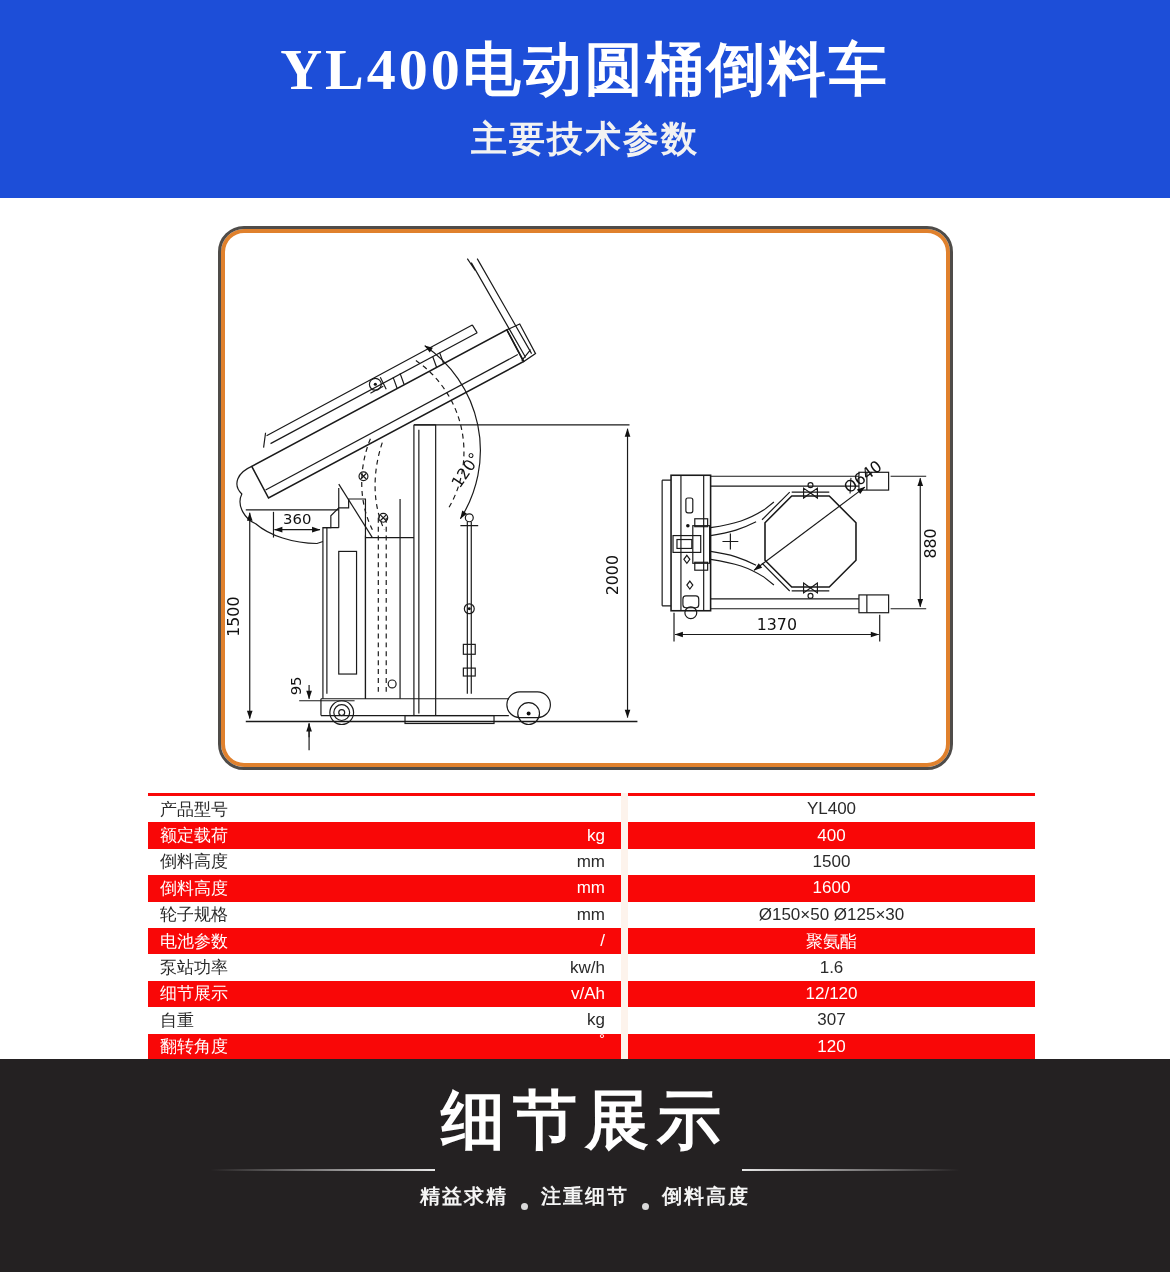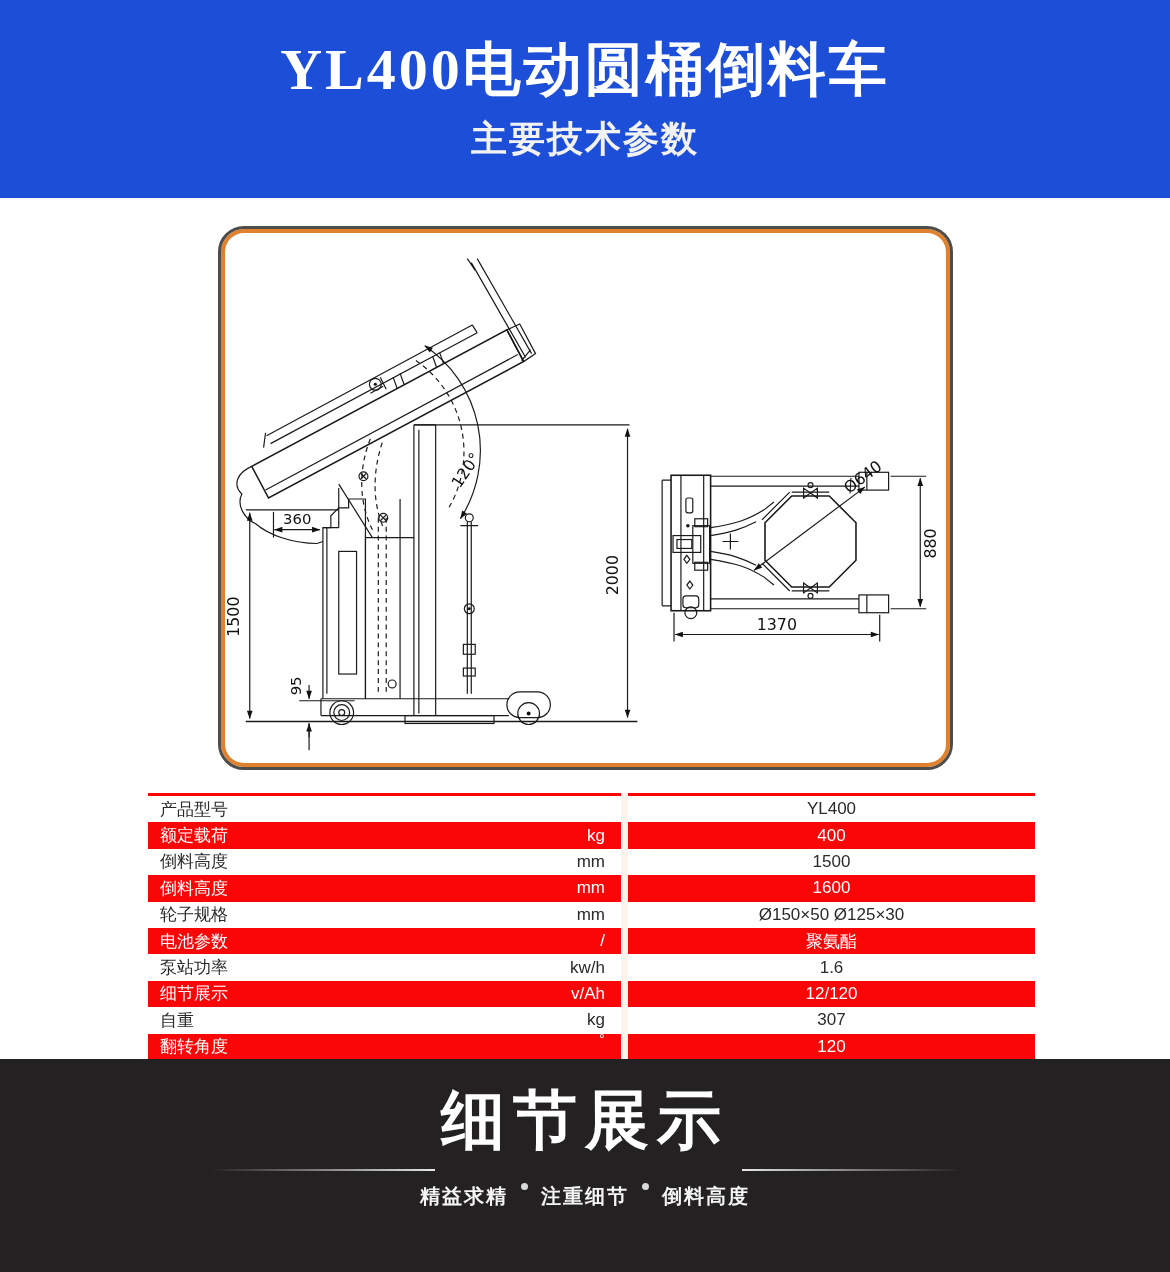--- a/index.html
+++ b/index.html
@@ -42,21 +42,21 @@
   
   .foot{position:absolute;left:0;top:1059px;width:1170px;height:213px;background:#242122;color:#fff;
     display:flex;flex-direction:column;align-items:center;}
   .foot-title{margin-top:30px;font-family:"Liberation Serif","DejaVu Serif",serif;font-weight:700;
     font-size:64px;letter-spacing:8px;line-height:1.0;}
   .foot-rule{margin-top:16px;width:750px;display:flex;justify-content:space-between;}
   .foot-rule .rl,.foot-rule .rr{height:2px;margin-top:0;}
   .foot-rule .rl{width:225px;background:linear-gradient(to right,rgba(255,255,255,0),#e6e6e6);}
   .foot-rule .rr{width:218px;background:linear-gradient(to left,rgba(255,255,255,0),#e6e6e6);}
   .foot-tag{margin-top:12px;font-size:20px;font-weight:700;letter-spacing:2px;color:#f5f5f5;
-    display:flex;align-items:flex-start;}
+    display:flex;align-items:flex-end;}
   .dot{display:inline-block;width:7px;height:7px;border-radius:50%;background:#d9d9d9;margin:0 13px;}
 </style>
 </head>
 <body>
 
 <div class="hero">
   <div class="hero-title">YL400电动圆桶倒料车</div>
   <div class="hero-sub">主要技术参数</div>
 </div>
 

